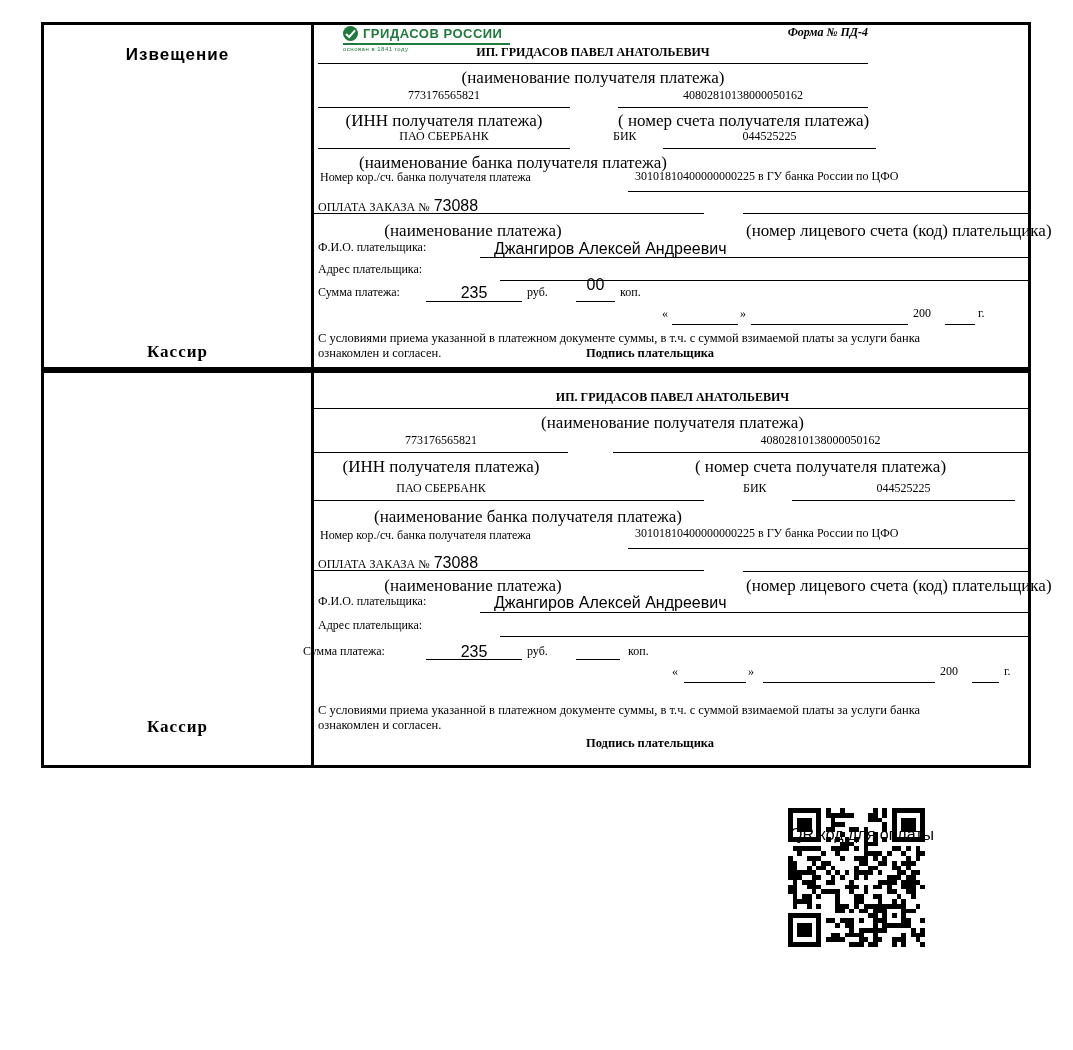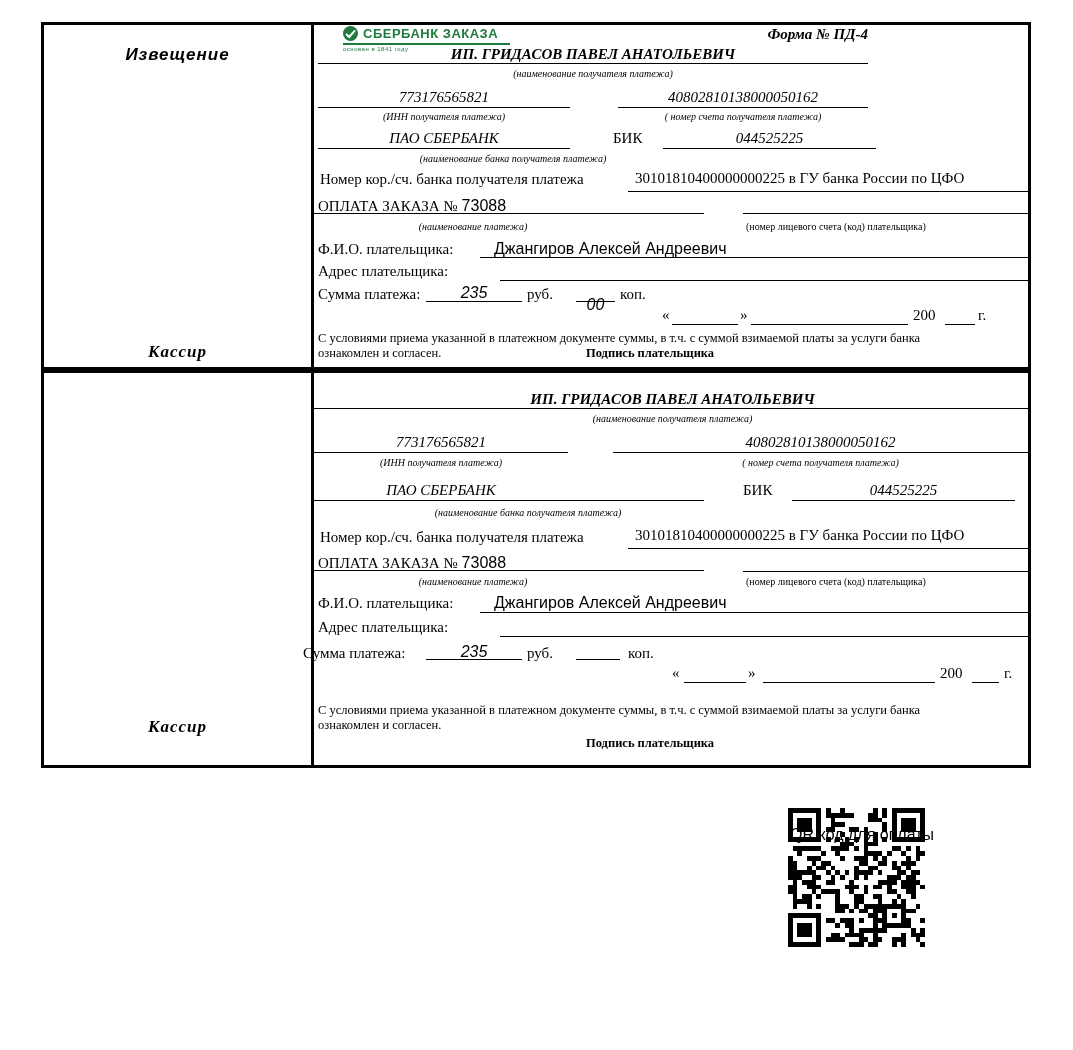--- a/index.html
+++ b/index.html
@@ -1,25 +1,25 @@
 <!DOCTYPE html>
 <html><head>
 <meta charset="utf-8">
 <style>
   html,body{margin:0;padding:0;background:#fff;}
   .page{position:relative;width:1073px;height:1050px;background:#fff;overflow:hidden;
         font-family:"Liberation Serif",serif;color:#000;}
   .t{position:absolute;white-space:nowrap;line-height:1.15;}
-  .serif{font-family:"Liberation Serif",serif;font-size:15px;}
+  .serif{font-family:"Liberation Serif",serif;font-size:12px;}
   .fill{font-family:"Liberation Sans",sans-serif;font-size:16px;}
-  .cap{font-family:"Liberation Serif",serif;font-size:10px;}
+  .cap{font-family:"Liberation Serif",serif;font-size:17px;}
   .agr{font-family:"Liberation Serif",serif;font-size:12.5px;}
   .b{font-weight:bold;}
   .i{font-style:italic;}
-  .ctr{text-align:center;font-style:italic;}
+  .ctr{text-align:center;}
   .rt{text-align:right;}
   .hl{position:absolute;height:1px;background:#000;}
   .box{position:absolute;border:3px solid #000;box-sizing:border-box;background:#fff;}
   .vdiv{position:absolute;width:3px;background:#000;}
   .stub-top{font-family:"Liberation Sans",sans-serif;font-size:17px;font-weight:bold;letter-spacing:1px;}
   .stub-serif{font-family:"Liberation Serif",serif;font-size:17px;font-weight:bold;letter-spacing:1px;}
   .logo-text{font-family:"Liberation Sans",sans-serif;font-size:13px;font-weight:bold;letter-spacing:.5px;}
   .logo-sub{font-family:"Liberation Sans",sans-serif;font-size:6px;letter-spacing:.5px;}
   .qr-label{font-family:"Liberation Sans",sans-serif;font-size:16px;}
 </style>
@@ -33,21 +33,21 @@
 
   <div class="t stub-top ctr" style="left:44px;top:45px;width:267px;">Извещение</div>
   <div class="t stub-serif ctr" style="left:44px;top:342px;width:267px;">Кассир</div>
 
   <span class="t" style="left:343px;top:26px;width:15px;height:15px;">
     <svg width="15" height="15" viewBox="0 0 15 15">
         <circle cx="7.5" cy="7.5" r="7.5" fill="#1f7a3d"></circle>
         <path d="M3 8 L6.2 11 L12 4.4" stroke="#fff" stroke-width="2" fill="none"></path>
       </svg>
   </span>
-  <div class="t logo-text" style="left:363px;top:27px;color:#1f7a3d;">СБЕРБАНК ЗАКАЗА</div>
+  <div class="t logo-text" style="left:363px;top:27px;color:#1f7a3d;">ГРИДАСОВ РОССИИ</div>
   <div class="hl" style="left:343px;top:43px;width:167px;height:2px;background:#1f7a3d;"></div>
   <div class="t logo-sub" style="left:343px;top:46px;color:#1f7a3d;">основан в 1841 году</div>
 
   <div class="t serif b i rt" style="left:700px;top:26px;width:168px;">Форма № ПД-4</div>
 
   <div class="t serif b ctr" style="left:318px;top:46px;width:550px;">ИП. ГРИДАСОВ ПАВЕЛ АНАТОЛЬЕВИЧ</div>
   <div class="hl" style="left:318px;top:63px;width:550px;"></div>
   <div class="t cap ctr" style="left:318px;top:68px;width:550px;">(наименование получателя платежа)</div>
 
   <div class="t serif ctr" style="left:318px;top:89px;width:252px;">773176565821</div>
@@ -81,21 +81,21 @@
   <div class="t fill" style="left:494px;top:240px;">Джангиров Алексей Андреевич</div>
   <div class="hl" style="left:480px;top:257px;width:548px;"></div>
 
   <div class="t serif" style="left:318px;top:263px;">Адрес плательщика:</div>
   <div class="hl" style="left:500px;top:280px;width:528px;"></div>
 
   <div class="t serif" style="left:318px;top:286px;">Сумма платежа:</div>
   <div class="t fill ctr" style="left:426px;top:284px;width:96px;">235</div>
   <div class="hl" style="left:426px;top:301px;width:96px;"></div>
   <div class="t serif" style="left:527px;top:286px;">руб.</div>
-  <div class="t fill ctr" style="left:576px;top:296px;width:39px;">00</div>
+  <div class="t fill ctr" style="left:576px;top:276px;width:39px;">00</div>
   <div class="hl" style="left:576px;top:301px;width:39px;"></div>
   <div class="t serif" style="left:620px;top:286px;">коп.</div>
 
   <div class="t serif" style="left:662px;top:307px;">«</div>
   <div class="hl" style="left:672px;top:324px;width:66px;"></div>
   <div class="t serif" style="left:740px;top:307px;">»</div>
   <div class="hl" style="left:751px;top:324px;width:157px;"></div>
   <div class="t serif" style="left:913px;top:307px;">200</div>
   <div class="hl" style="left:945px;top:324px;width:30px;"></div>
   <div class="t serif" style="left:978px;top:307px;">г.</div>

